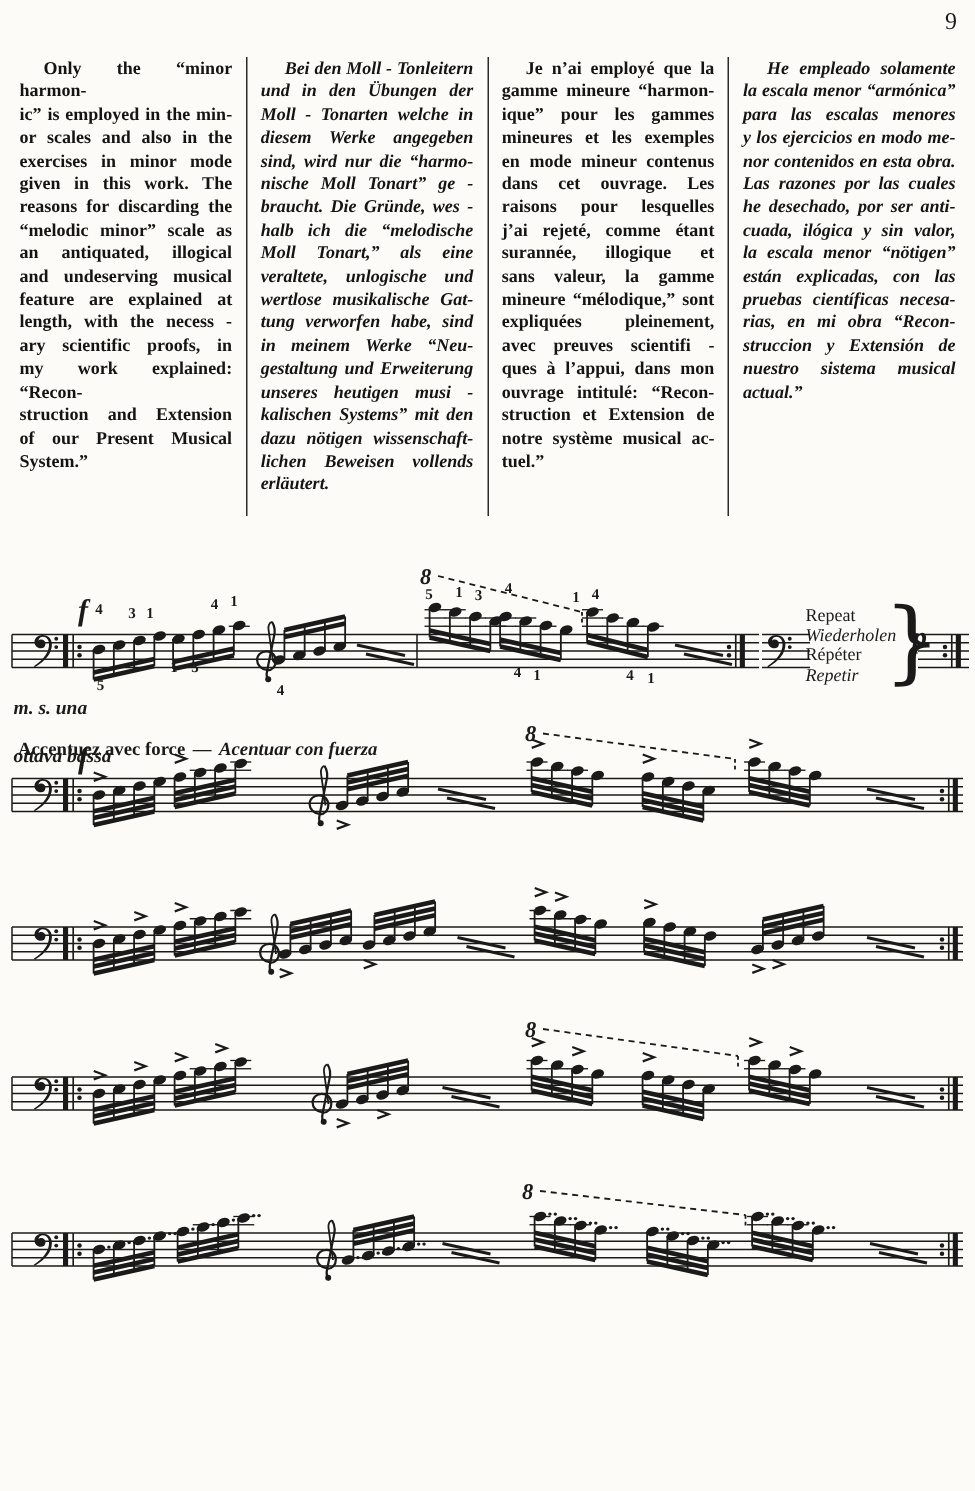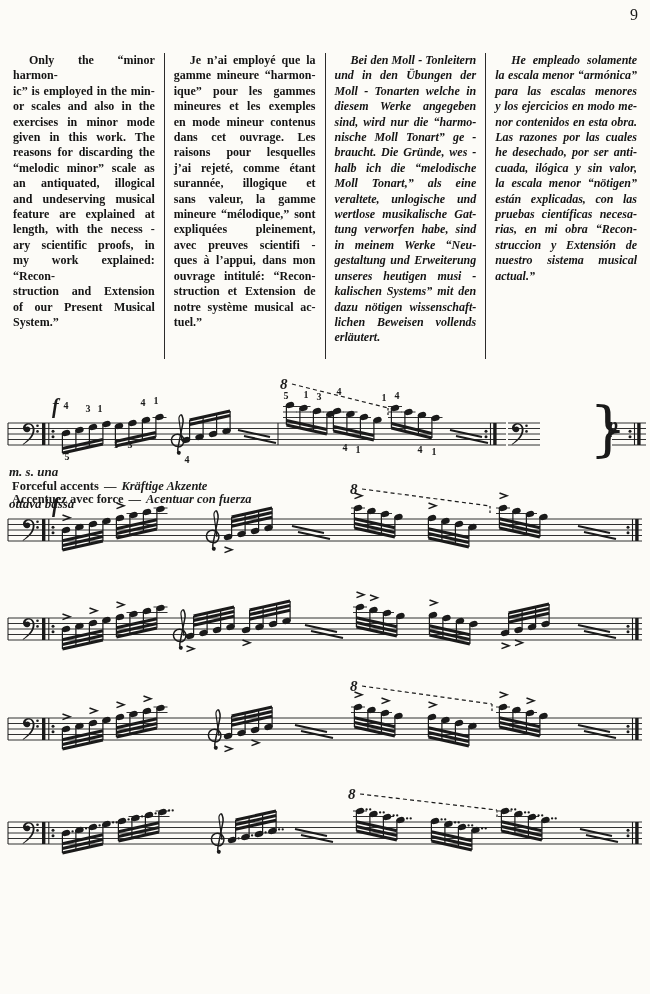--- a/index.html
+++ b/index.html
@@ -1,19 +1,19 @@
 <!DOCTYPE html>
 <html><head>
 <meta charset="utf-8">
 <style>
   html,body{margin:0;padding:0;background:#e8e8e8;}
   .page{position:relative;width:650px;height:994px;background:#fcfbf7;overflow:hidden;
         font-family:"Liberation Serif",serif;color:#1a1a1a;}
   .pagenum{position:absolute;top:6px;right:12px;font:400 16px "Liberation Serif",serif;}
-  .cols{position:absolute;left:4px;right:4px;top:53px;display:flex;}
+  .cols{position:absolute;left:4px;right:4px;top:38px;display:flex;}
   .col{flex:1 1 0;padding:0 9px;min-height:306px;}
   .col + .col{border-left:1px solid #2b2b2b;}
   .tline{font:700 12px/15.4px "Liberation Serif",serif;text-align:justify;text-align-last:justify;
          white-space:normal;color:#141414;}
   .tline.last{text-align-last:left;}
   .tline.ind{text-indent:16px;}
   .ital .tline{font-style:italic;}
   .sys{position:absolute;left:0;width:650px;}
   #sys1{top:368px;height:114px;}
   #sys2{top:478px;height:110px;}
@@ -51,60 +51,60 @@
         <div class="tline">an antiquated, illogical</div>
         <div class="tline">and undeserving musical</div>
         <div class="tline">feature are explained at</div>
         <div class="tline">length, with the necess -</div>
         <div class="tline">ary scientific proofs, in</div>
         <div class="tline">my work explained: “Recon-</div>
         <div class="tline">struction and Extension</div>
         <div class="tline">of our Present Musical</div>
         <div class="tline last">System.”</div>
       </div>
-    <div class="col">
-        <div class="tline ind">Je n’ai employé que la</div>
-        <div class="tline">gamme mineure “harmon-</div>
-        <div class="tline">ique” pour les gammes</div>
-        <div class="tline">mineures et les exemples</div>
-        <div class="tline">en mode mineur contenus</div>
-        <div class="tline">dans cet ouvrage.  Les</div>
-        <div class="tline">raisons pour lesquelles</div>
-        <div class="tline">j’ai rejeté, comme étant</div>
-        <div class="tline">surannée, illogique et</div>
-        <div class="tline">sans valeur, la gamme</div>
-        <div class="tline">mineure “mélodique,” sont</div>
-        <div class="tline">expliquées pleinement,</div>
-        <div class="tline">avec preuves scientifi -</div>
-        <div class="tline">ques à l’appui, dans mon</div>
-        <div class="tline">ouvrage intitulé: “Recon-</div>
-        <div class="tline">struction et Extension de</div>
-        <div class="tline">notre système musical ac-</div>
-        <div class="tline last">tuel.”</div>
-      </div>
     <div class="col ital">
         <div class="tline ind">Bei den Moll - Tonleitern</div>
         <div class="tline">und in den Übungen der</div>
         <div class="tline">Moll - Tonarten welche in</div>
         <div class="tline">diesem Werke angegeben</div>
         <div class="tline">sind, wird nur die “harmo-</div>
         <div class="tline">nische Moll Tonart” ge -</div>
         <div class="tline">braucht. Die Gründe, wes -</div>
         <div class="tline">halb ich die “melodische</div>
         <div class="tline">Moll Tonart,” als eine</div>
         <div class="tline">veraltete, unlogische und</div>
         <div class="tline">wertlose musikalische Gat-</div>
         <div class="tline">tung verworfen habe, sind</div>
         <div class="tline">in meinem Werke “Neu-</div>
         <div class="tline">gestaltung und Erweiterung</div>
         <div class="tline">unseres heutigen musi -</div>
         <div class="tline">kalischen Systems” mit den</div>
         <div class="tline">dazu nötigen wissenschaft-</div>
         <div class="tline">lichen Beweisen vollends</div>
         <div class="tline last">erläutert.</div>
+      </div>
+    <div class="col">
+        <div class="tline ind">Je n’ai employé que la</div>
+        <div class="tline">gamme mineure “harmon-</div>
+        <div class="tline">ique” pour les gammes</div>
+        <div class="tline">mineures et les exemples</div>
+        <div class="tline">en mode mineur contenus</div>
+        <div class="tline">dans cet ouvrage.  Les</div>
+        <div class="tline">raisons pour lesquelles</div>
+        <div class="tline">j’ai rejeté, comme étant</div>
+        <div class="tline">surannée, illogique et</div>
+        <div class="tline">sans valeur, la gamme</div>
+        <div class="tline">mineure “mélodique,” sont</div>
+        <div class="tline">expliquées pleinement,</div>
+        <div class="tline">avec preuves scientifi -</div>
+        <div class="tline">ques à l’appui, dans mon</div>
+        <div class="tline">ouvrage intitulé: “Recon-</div>
+        <div class="tline">struction et Extension de</div>
+        <div class="tline">notre système musical ac-</div>
+        <div class="tline last">tuel.”</div>
       </div>
     <div class="col ital">
         <div class="tline ind">He empleado solamente</div>
         <div class="tline">la escala menor “armónica”</div>
         <div class="tline">para las escalas menores</div>
         <div class="tline">y los ejercicios en modo me-</div>
         <div class="tline">nor contenidos en esta obra.</div>
         <div class="tline">Las razones por las cuales</div>
         <div class="tline">he desechado, por ser anti-</div>
         <div class="tline">cuada, ilógica y sin valor,</div>
@@ -800,23 +800,26 @@
         <line x1="580" y1="53" x2="612" y2="60" stroke="#1a1a1a" stroke-width="2"></line>
         <line x1="586" y1="59" x2="618" y2="66" stroke="#1a1a1a" stroke-width="2"></line>
         <text x="348" y="23" fill="#1a1a1a" font-style="italic" font-weight="bold" font-family="&quot;Liberation Serif&quot;,serif" font-size="15px">8</text>
         <line x1="360" y1="18" x2="497" y2="34" stroke="#1a1a1a" stroke-width="1.2" stroke-dasharray="4 3.2"></line>
         <line x1="497" y1="34" x2="497" y2="42" stroke="#1a1a1a" stroke-width="1.2" stroke-dasharray="2.5 2"></line>
       </svg></div>
 
   <div class="msuna">m. s. una</div>
   <div class="msuna2">ottava bassa</div>
 
-  <div class="acclab" id="acclab1">
-    <span>Forceful accents</span><span class="dash">—</span><span class="it">Kräftige Akzente</span>
-  </div>
   <div class="acclab" id="acclab2">
     <span>Accentuez avec force</span><span class="dash">—</span><span class="it">Acentuar con fuerza</span>
   </div>
 
+  <div class="repblock">
+    <div>Repeat</div>
+    <div class="rit">Wiederholen</div>
+    <div>Répéter</div>
+    <div class="rit">Repetir</div>
+  </div>
   <div class="brace">}</div>
   <div class="pdyn">p</div>
 
 </div>
 
 </body></html>

